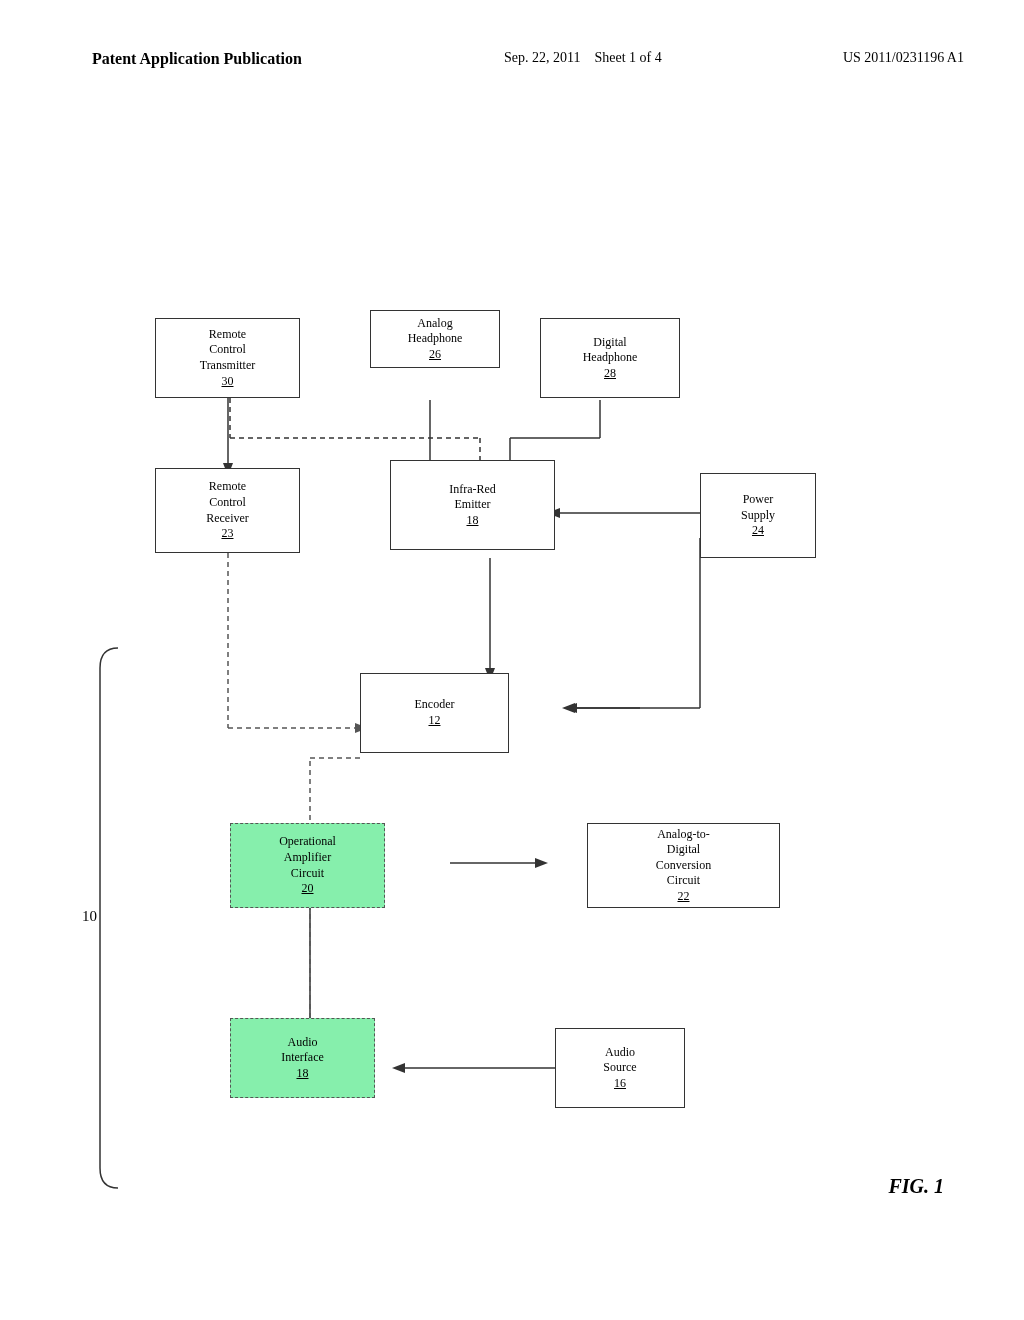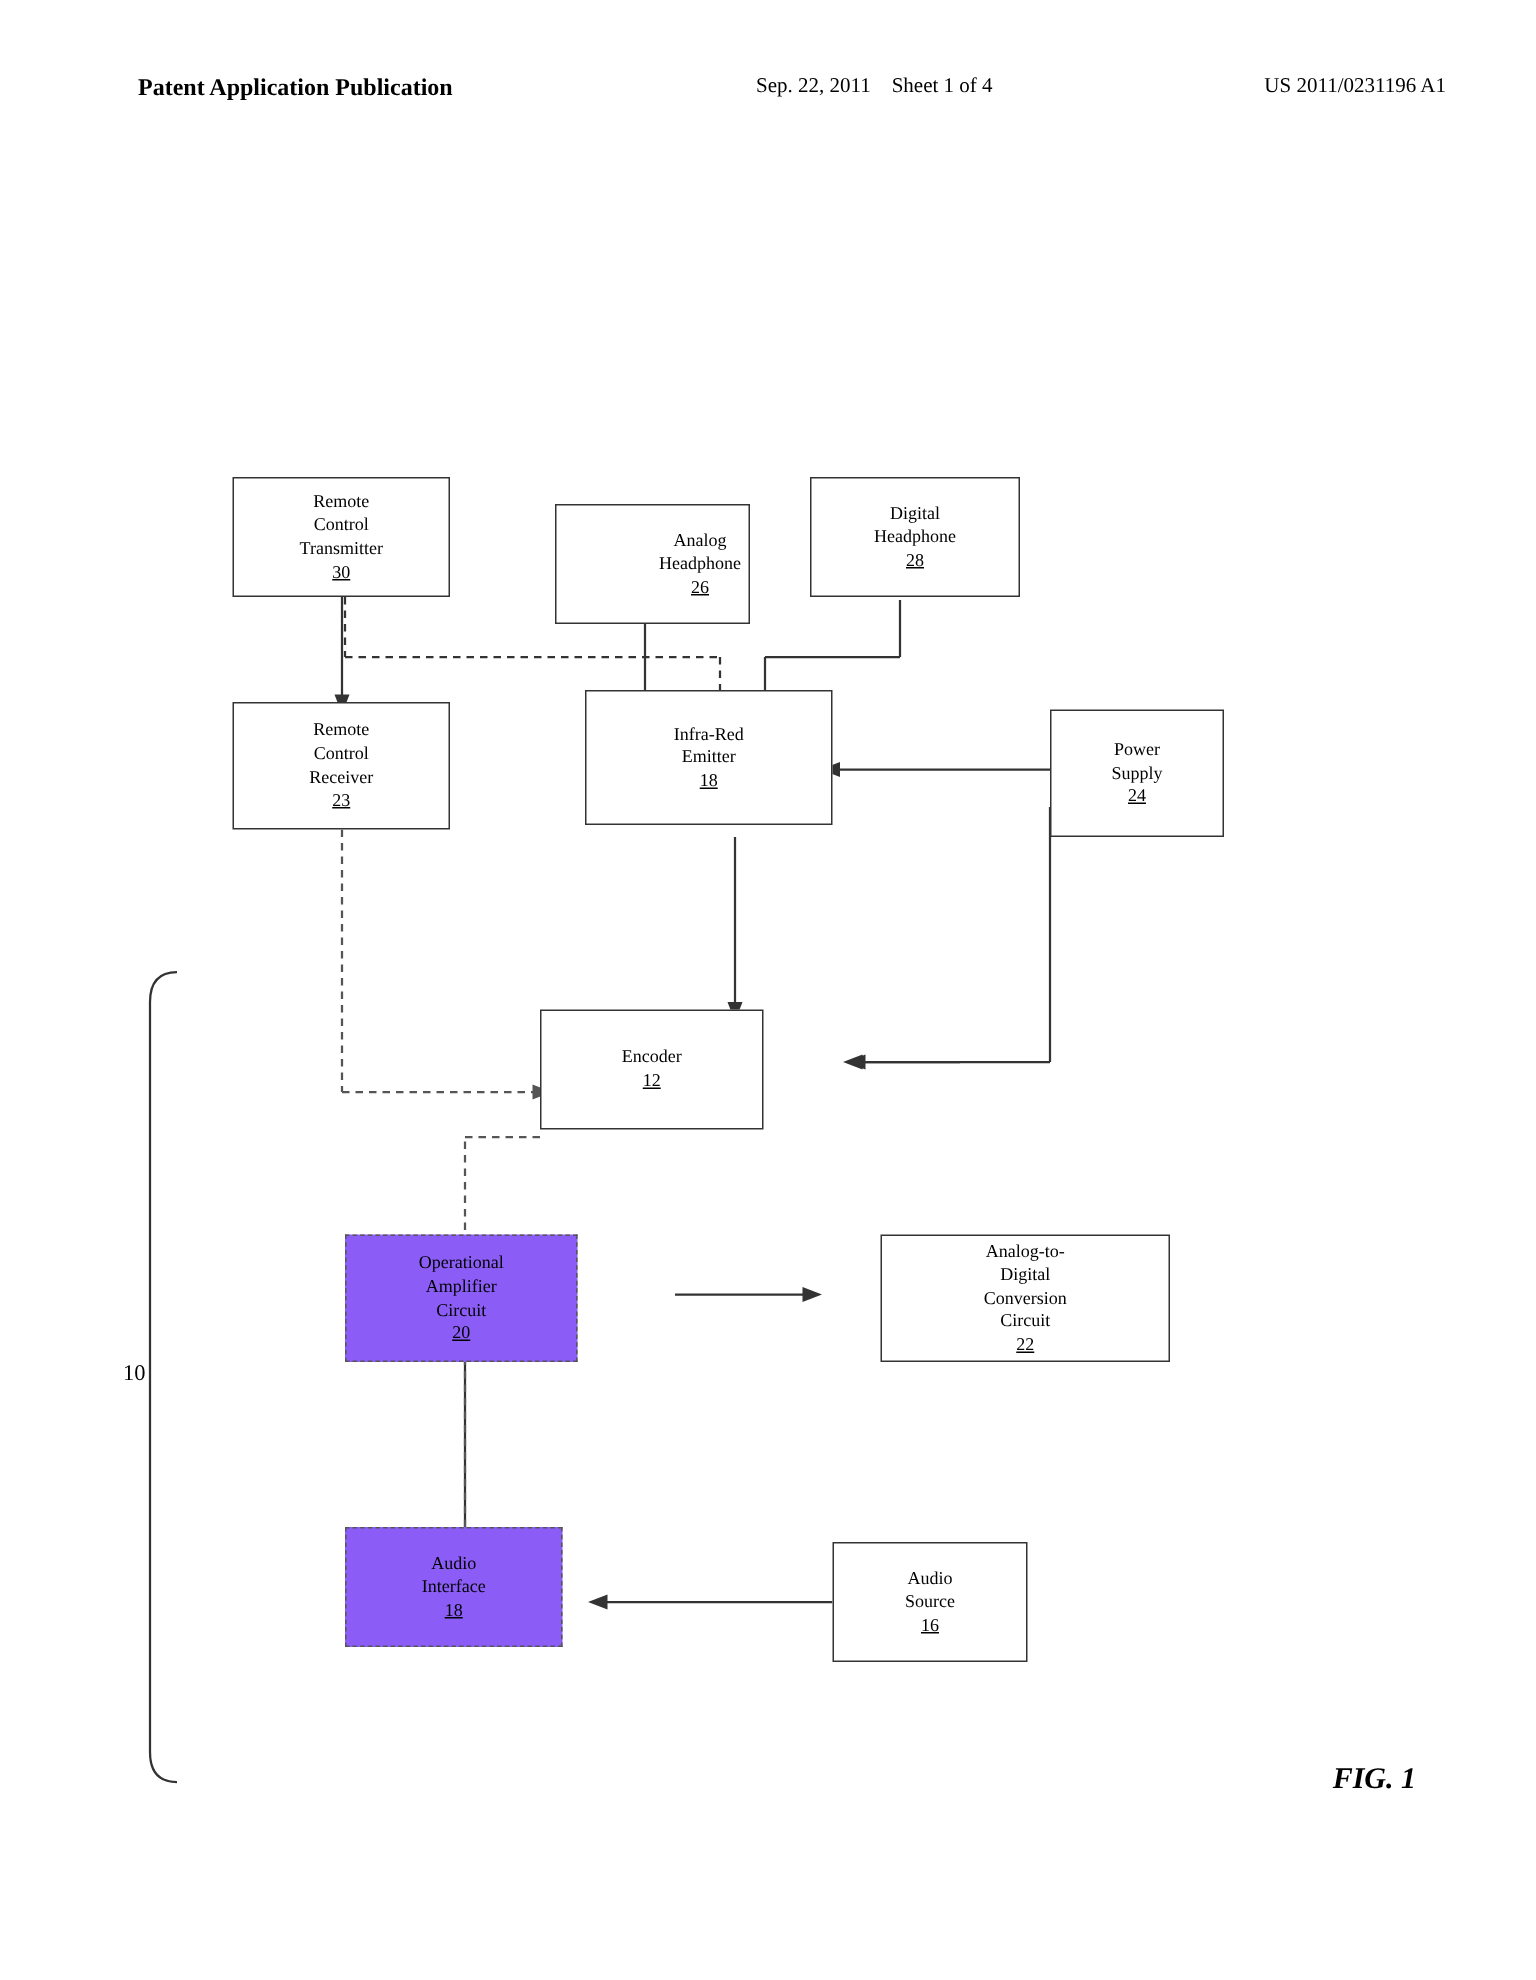--- a/index.html
+++ b/index.html
@@ -50,21 +50,21 @@
       align-items: center;
       justify-content: center;
       text-align: center;
       font-size: 12px;
       line-height: 1.3;
       padding: 5px;
     }
     .block-dashed {
       position: absolute;
       border: 1.5px dashed #555;
-      background: #8b5cf6;
+      background: #86efac;
       display: flex;
       align-items: center;
       justify-content: center;
       text-align: center;
       font-size: 12px;
       line-height: 1.3;
       padding: 5px;
     }
     .block-label {
       display: flex;
@@ -161,21 +161,21 @@
       <line x1="310" y1="650" x2="360" y2="650" stroke="#555" stroke-width="1.5" stroke-dasharray="5,4"></line>
     </svg>
 
     <div class="block" style="left:155px; top:210px; width:145px; height:80px;">
       <div class="block-label">
         <span>Remote<br>Control<br>Transmitter</span>
         <span class="block-num">30</span>
       </div>
     </div>
 
-    <div class="block" style="left:370px; top:228px; width:130px; height:80px;justify-content:flex-end;">
+    <div class="block" style="left:370px; top:202px; width:130px; height:58px;">
       <div class="block-label">
         <span>Analog<br>Headphone</span>
         <span class="block-num">26</span>
       </div>
     </div>
 
     <div class="block" style="left:540px; top:210px; width:140px; height:80px;">
       <div class="block-label">
         <span>Digital<br>Headphone</span>
         <span class="block-num">28</span>

